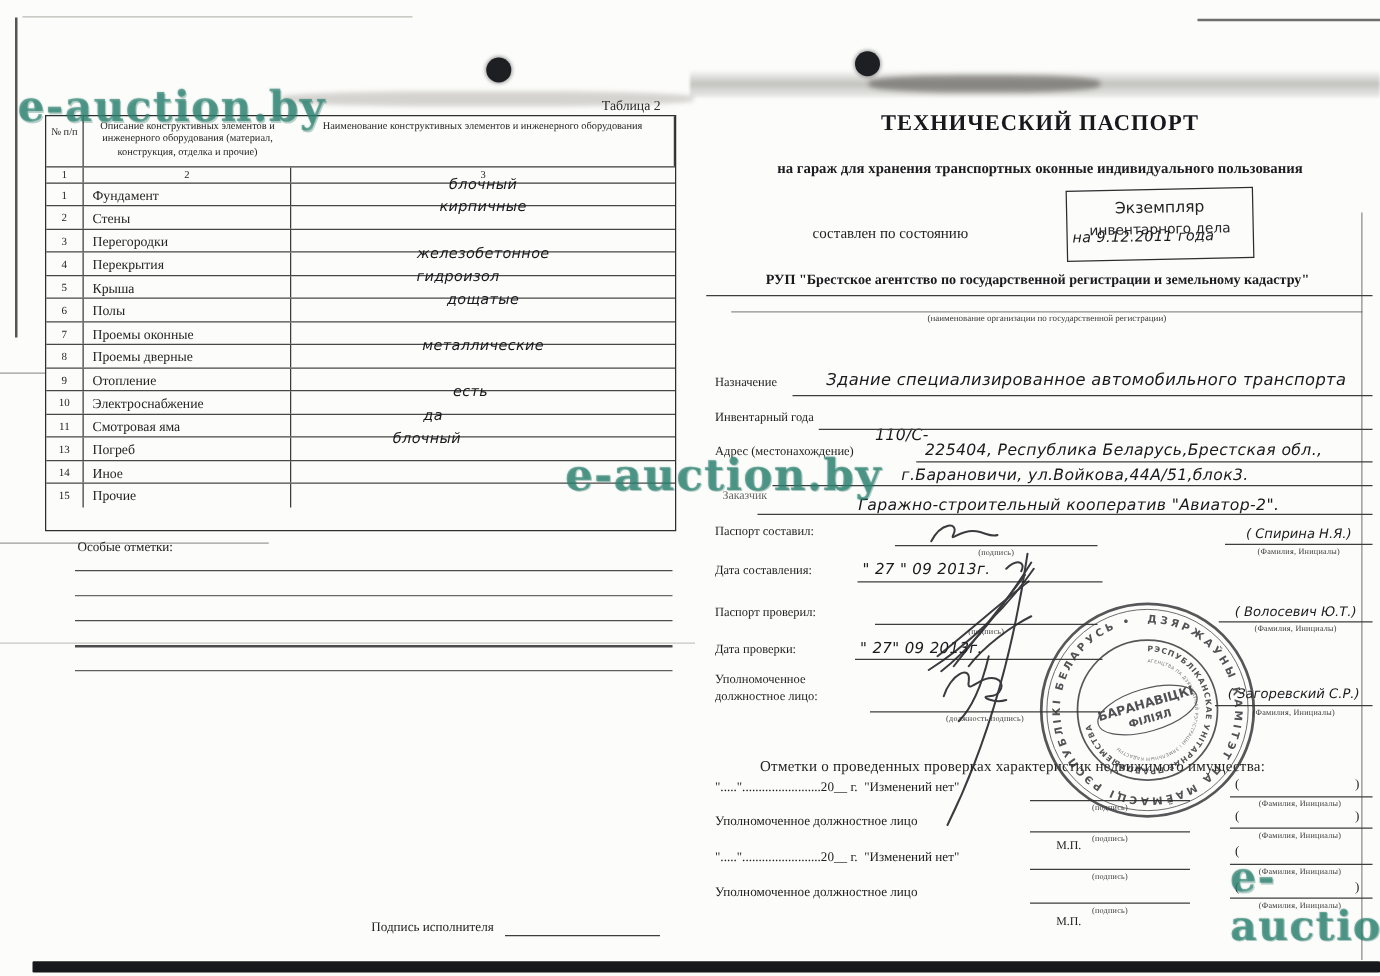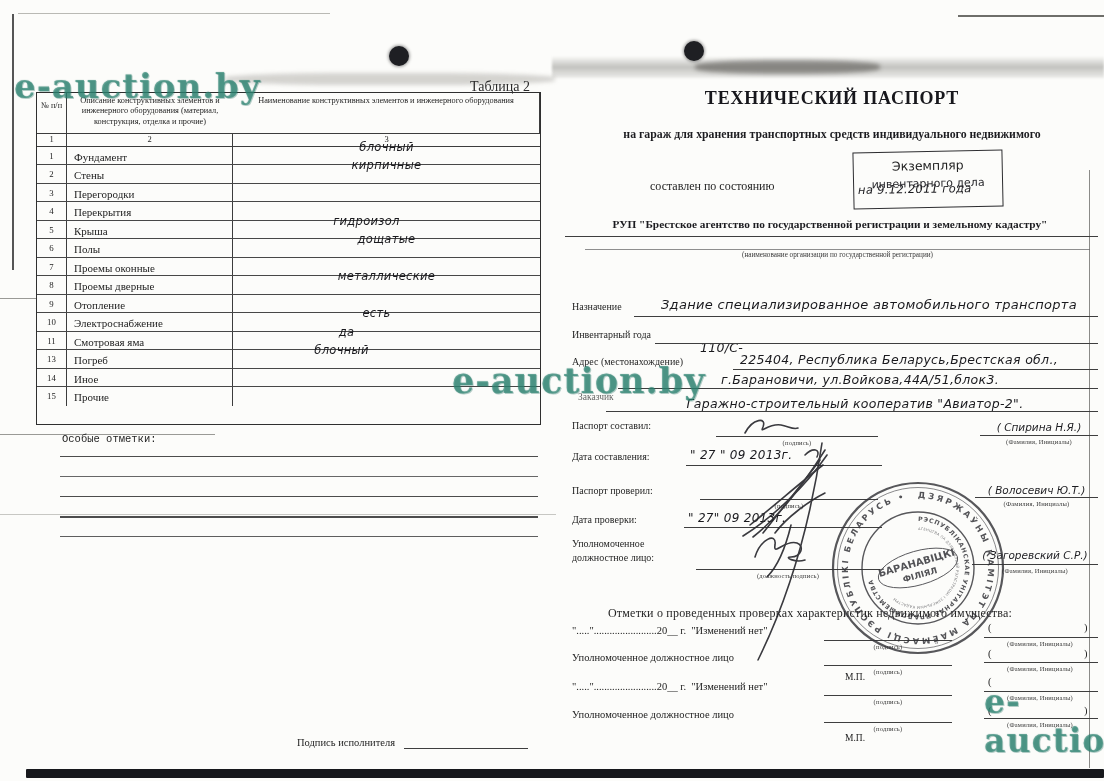--- a/index.html
+++ b/index.html
@@ -47,21 +47,21 @@
   <div class="abs" style="left:225px;top:73px;width:330px;height:12px;background:rgba(118,116,110,.3);filter:blur(2px);border-radius:40%;"></div>
   <div class="abs" style="left:389px;top:46px;width:20px;height:20px;border-radius:50%;background:#1e1f23;box-shadow:0 0 3px 1px rgba(30,30,30,.4);"></div>
   <div class="abs" style="left:684px;top:41px;width:20px;height:20px;border-radius:50%;background:#1e1f23;box-shadow:0 0 3px 1px rgba(30,30,30,.4);"></div>
   <div class="abs" style="left:0;top:298px;width:36px;height:1px;background:#9a9a96;"></div>
   <div class="abs" style="left:0;top:434px;width:215px;height:1px;background:#9a9a96;"></div>
   <div class="abs" style="left:0;top:514px;width:556px;height:1.4px;background:#a3a39e;opacity:.6;"></div>
   <div class="abs" style="left:26px;top:769px;width:1078px;height:9px;background:#17181c;border-radius:1px;"></div>
 
   <div class="abs wm" style="left:14px;top:66px;font-size:34px;">e-auction.by</div>
 
-  <div class="abs" style="left:470px;top:79px;width:70px;text-align:left;font-size:14px;color:#2b2b2b;">Таблица 2</div>
+  <div class="abs" style="left:470px;top:79px;width:70px;text-align:center;font-size:11px;color:#2b2b2b;">Таблица 2</div>
 
   <div class="abs tgrid-wrap" id="ctable" style="position:absolute;">
     <div class="tgrid" style="height:40px;border-bottom:1px solid #3c3c3c;">
       <div class="th bR" style="padding-top:8px;">№ п/п</div>
       <div class="th" style="padding-left:4px;padding-right:4px;">Описание конструктивных элементов и инженерного оборудования (материал, конструкция, отделка и прочие)</div>
       <div class="th bR">Наименование конструктивных элементов и инженерного оборудования</div>
     </div>
     <div class="tgrid" style="height:12px;border-bottom:1px solid #3c3c3c;font-size:8.5px;">
       <div class="bR ctr">1</div>
       <div class="bR ctr">2</div>
@@ -85,20 +85,23 @@
       <div class="t-row">
           <div class="c1">3</div>
           <div class="c2">Перегородки</div>
           <div class="c3">
             <span class="tval hand"></span>
           </div>
         </div>
       <div class="t-row">
           <div class="c1">4</div>
           <div class="c2">Перекрытия</div>
+          <div class="c3">
+            <span class="tval hand">железобетонное</span>
+          </div>
         </div>
       <div class="t-row">
           <div class="c1">5</div>
           <div class="c2">Крыша</div>
           <div class="c3">
             <span class="tval hand" style="left:-40px;">гидроизол</span>
           </div>
         </div>
       <div class="t-row">
           <div class="c1">6</div>
@@ -159,32 +162,32 @@
       <div class="t-row">
           <div class="c1">15</div>
           <div class="c2">Прочие</div>
           <div class="c3">
             <span class="tval hand"></span>
           </div>
         </div>
     </div>
   </div>
 
-  <div class="abs" style="left:62px;top:433px;font-size:10.5px;font-family:Liberation Mono, monospace;">Особые отметки:</div>
+  <div class="abs" style="left:62px;top:433px;font-size:10.5px;">Особые отметки:</div>
   <div class="blank-line" style="top:456px;"></div>
   <div class="blank-line" style="top:476px;opacity:.85;"></div>
   <div class="blank-line" style="top:496px;"></div>
   <div class="blank-line" style="top:516px;height:1.6px;"></div>
   <div class="blank-line" style="top:536px;opacity:.9;"></div>
 
   <div class="abs" style="left:297px;top:737px;font-size:10.5px;">Подпись исполнителя</div>
   <div class="sigline" style="left:404px;top:748px;width:124px;"></div>
 
   <div class="abs ctr" style="left:602px;top:88px;width:460px;font-size:18px;font-weight:700;letter-spacing:.8px;color:#17171c;">ТЕХНИЧЕСКИЙ ПАСПОРТ</div>
-  <div class="abs ctr" style="left:582px;top:127px;width:500px;font-size:11.8px;font-weight:700;color:#1c1c20;">на гараж для хранения транспортных средств индивидуального недвижимого</div>
+  <div class="abs ctr" style="left:582px;top:127px;width:500px;font-size:11.8px;font-weight:700;color:#1c1c20;">на гараж для хранения транспортных оконные индивидуального пользования</div>
 
   <div class="abs nowrap" style="left:650px;top:179px;font-size:12px;">составлен по состоянию</div>
   <div class="abs nowrap hand" style="left:858px;top:182px;font-size:11.5px;transform:rotate(-1deg);z-index:3;">на 9.12.2011 года</div>
   <div class="abs" style="left:853px;top:151px;width:148px;height:55px;border:1.8px solid #2d2d30;transform:rotate(-1.2deg);z-index:4;">
     <div class="abs ctr" style="left:0;right:0;top:6px;font-family:'DejaVu Sans',sans-serif;font-size:12.5px;color:#222;">Экземпляр</div>
     <div class="abs ctr" style="left:0;right:0;top:25px;font-family:'DejaVu Sans',sans-serif;font-size:11px;color:#26262a;">инвентарного дела</div>
   </div>
 
   <div class="abs ctr" style="left:560px;top:218px;width:540px;font-size:11.3px;font-weight:700;color:#1b1b1f;">РУП "Брестское агентство по государственной регистрации и земельному кадастру"</div>
   <div class="rule abs" style="left:565px;top:236px;width:533px;"></div>

